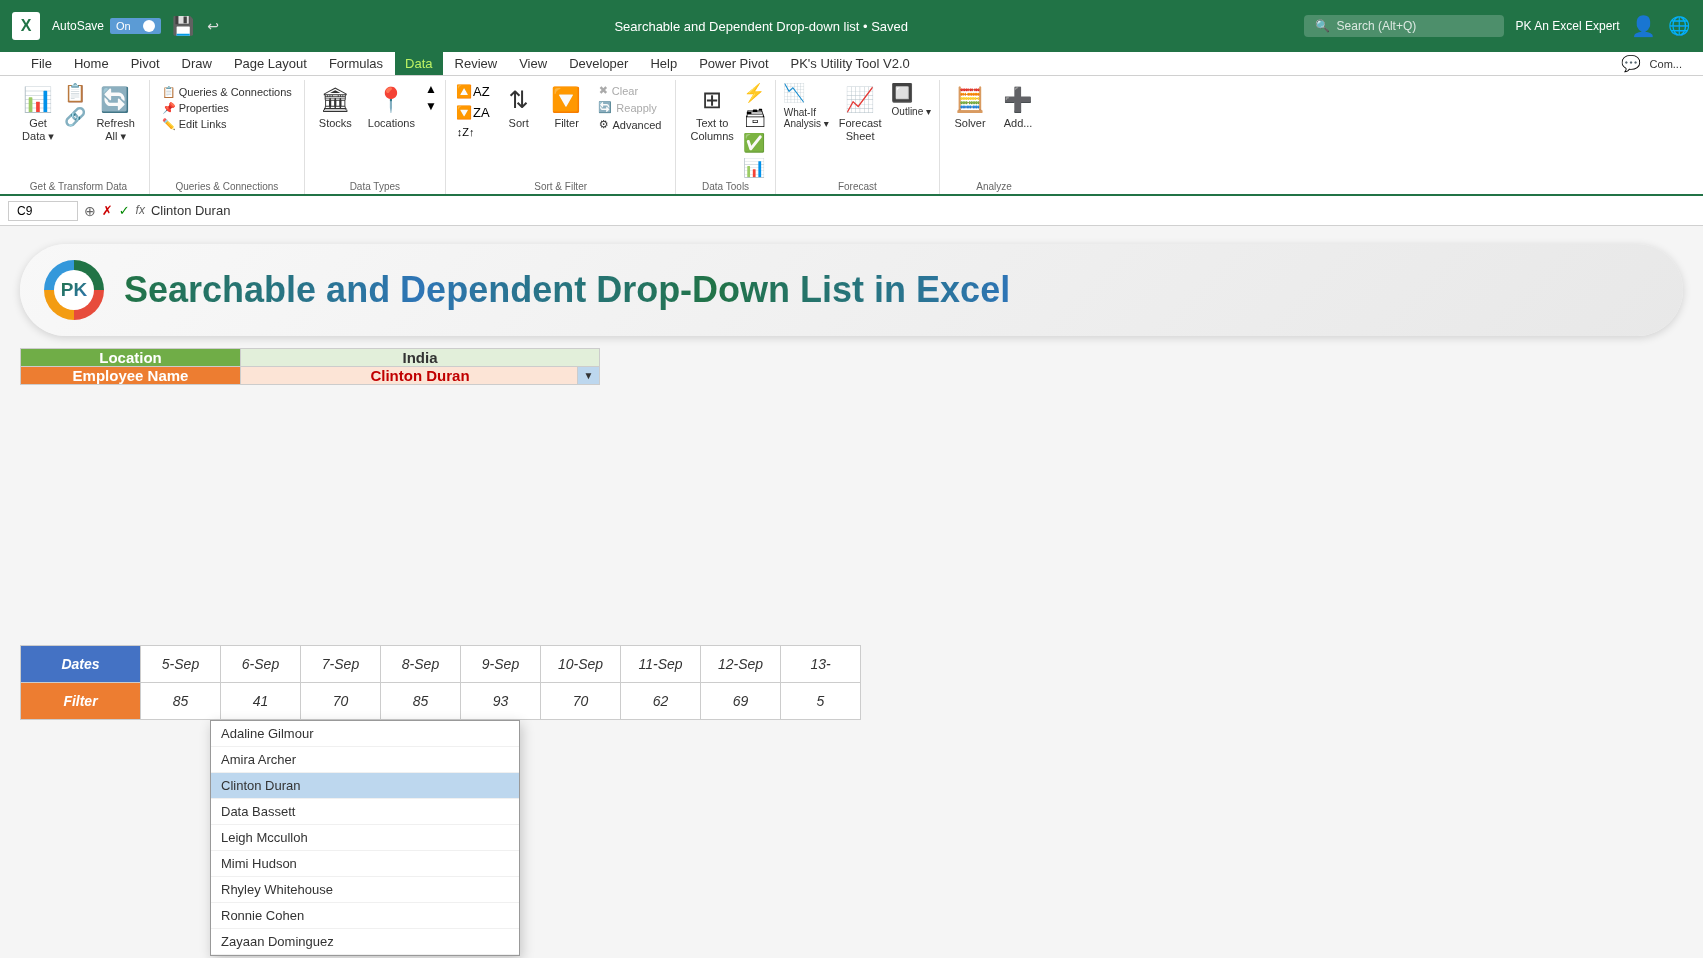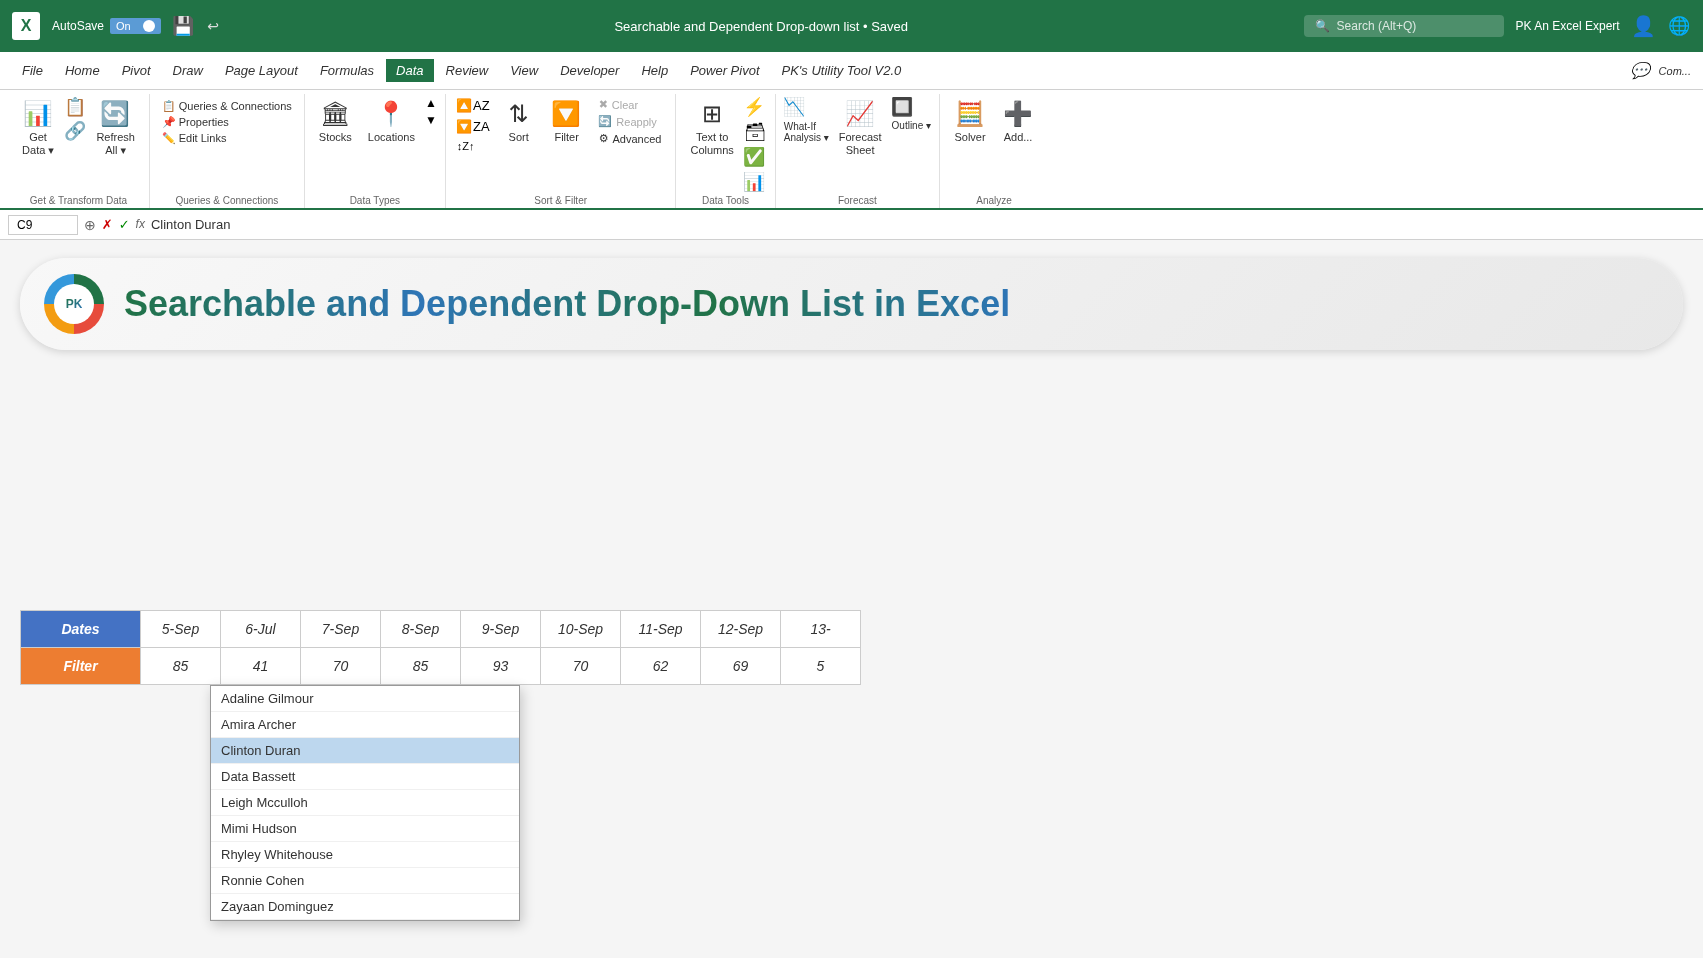--- a/index.html
+++ b/index.html
@@ -19,30 +19,29 @@
     .autosave-area { display: flex; align-items: center; gap: 6px; color: #fff; font-size: 12px; }
     .toggle-on { background: #5b9bd5; border-radius: 2px; padding: 2px 6px; color: #fff; font-size: 11px; display: flex; align-items: center; gap: 12px; }
     .toggle-circle { width: 12px; height: 12px; background: #fff; border-radius: 50%; }
     .title-center { flex: 1; text-align: center; color: #fff; font-size: 13px; }
     .title-right { display: flex; align-items: center; gap: 12px; color: #fff; font-size: 12px; }
     .search-box { background: rgba(255,255,255,0.2); border-radius: 4px; padding: 4px 12px; color: #fff; font-size: 12px; width: 200px; display: flex; align-items: center; gap: 6px; }
 
     
     .menu-bar {
       background: #ffffff;
-      height: 38px;
-      display: flex;
-      align-items: center;
-      padding: 0 12px;
+      height: 24px;
+      display: flex;
+      align-items: center;
+      padding: 0 21px;
       border-bottom: 1px solid #d0d0d0;
       gap: 2px;
-      font-style: italic;
     }
     .menu-item { padding: 4px 10px; font-size: 13px; color: #333; cursor: pointer; border-radius: 3px; }
-    .menu-item.active { background: #217346; color: #ffffff; border-radius: 0; }
+    .menu-item.active { background: #217346; color: #bef264; border-radius: 0; }
 
     
     .ribbon {
       background: #fff;
       border-bottom: 2px solid #217346;
       padding: 4px 8px 0 8px;
       display: flex;
       align-items: stretch;
       gap: 0;
       min-height: 90px;
@@ -432,48 +431,63 @@
     <span style="cursor:pointer;font-size:12px;font-style:italic;">fx</span>
   </div>
   <div class="formula-text">Clinton Duran</div>
 </div>
 
 <div class="spreadsheet-area">
 
   <div class="banner">
     <div class="banner-logo">
       <div class="banner-logo-inner">
-        <span style="font-size:12px;font-weight:bold;background:linear-gradient(135deg,#217346,#2e75b6);-webkit-background-clip:text;-webkit-text-fill-color:transparent;">PK</span>
+        <span style="font-size:19px;font-weight:bold;background:linear-gradient(135deg,#217346,#2e75b6);-webkit-background-clip:text;-webkit-text-fill-color:transparent;">PK</span>
       </div>
     </div>
     <div class="banner-title">Searchable and Dependent Drop-Down List in Excel</div>
   </div>
 
   <div class="table-section">
+    <table class="form-table">
+      <tbody>
+          <tr>
+        <td class="form-label">Location</td>
+        <td class="form-value" style="background:#e2efda;">India</td>
+      </tr>
+      <tr>
+        <td class="form-label orange">Employee Name</td>
+        <td class="form-value selected dropdown-cell">
+          <span>Clinton Duran</span>
+          <div class="dropdown-arrow">▼</div>
+        </td>
+      </tr>
+    </tbody>
+      </table>
 
     <div class="dropdown-list">
       <div class="dropdown-list-item">Adaline Gilmour</div>
       <div class="dropdown-list-item">Amira Archer</div>
       <div class="dropdown-list-item selected">Clinton Duran</div>
       <div class="dropdown-list-item">Data Bassett</div>
       <div class="dropdown-list-item">Leigh Mcculloh</div>
       <div class="dropdown-list-item">Mimi Hudson</div>
       <div class="dropdown-list-item">Rhyley Whitehouse</div>
       <div class="dropdown-list-item">Ronnie Cohen</div>
       <div class="dropdown-list-item">Zayaan Dominguez</div>
 
     </div>
 
     <div class="data-table-wrapper" style="margin-top: 260px; font-style: italic;">
       <table class="data-table">
         <tbody>
             <tr>
           <td class="row-label-dates">Dates</td>
           <td class="data-cell">5-Sep</td>
-          <td class="data-cell">6-Jul</td>
+          <td class="data-cell">6-Sep</td>
           <td class="data-cell">7-Sep</td>
           <td class="data-cell">8-Sep</td>
           <td class="data-cell">9-Sep</td>
           <td class="data-cell">10-Sep</td>
           <td class="data-cell">11-Sep</td>
           <td class="data-cell">12-Sep</td>
           <td class="data-cell">13-</td>
         </tr>
         <tr>
           <td class="row-label-sales">Filter</td>

